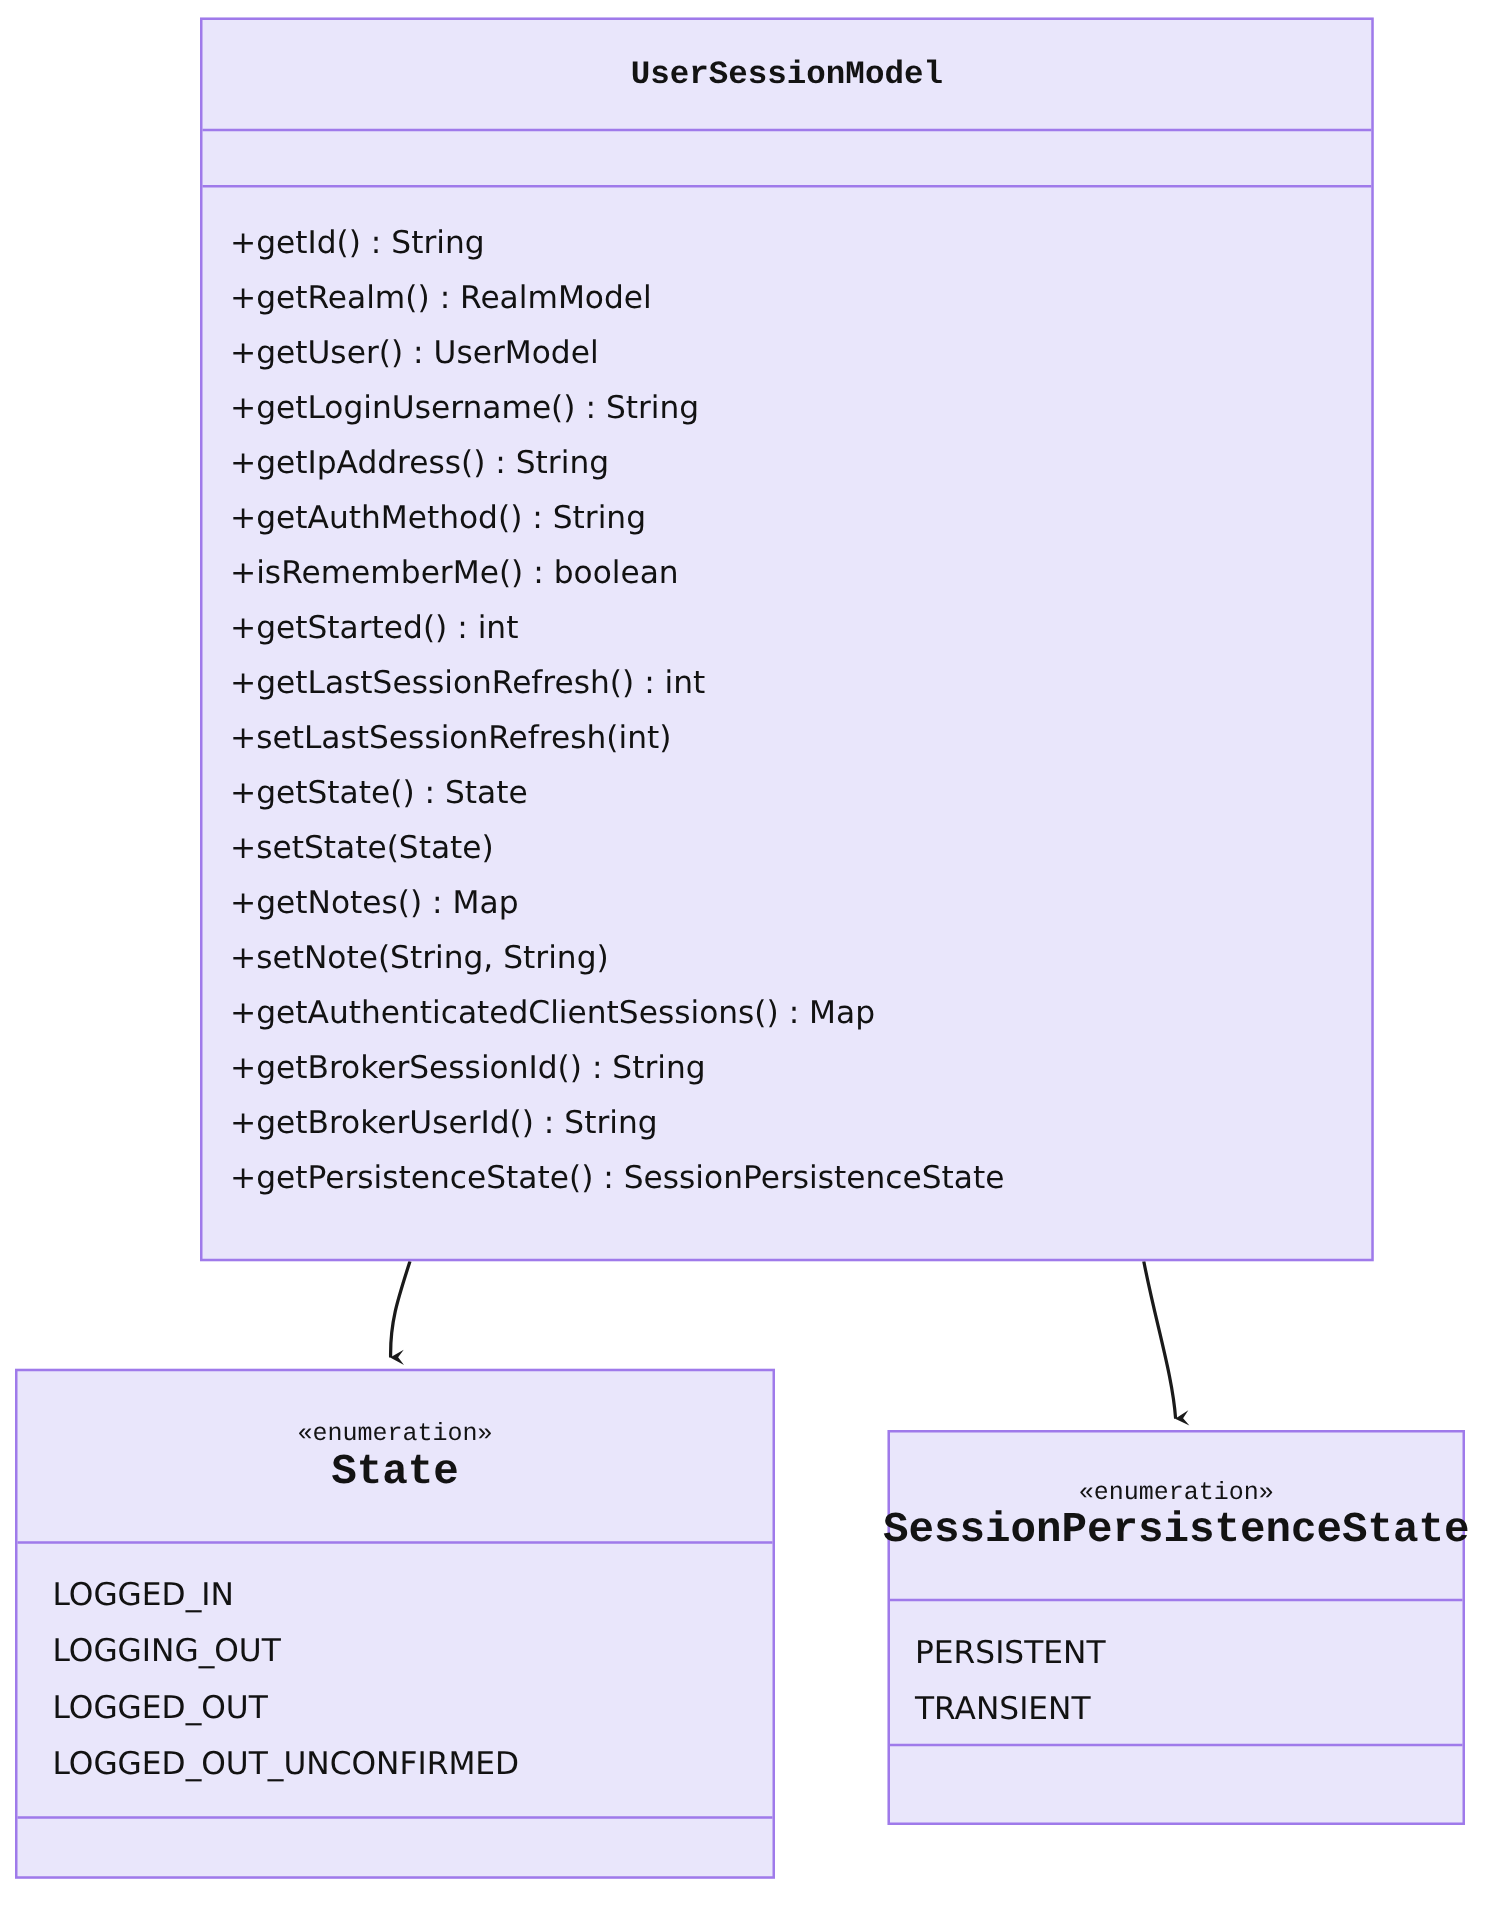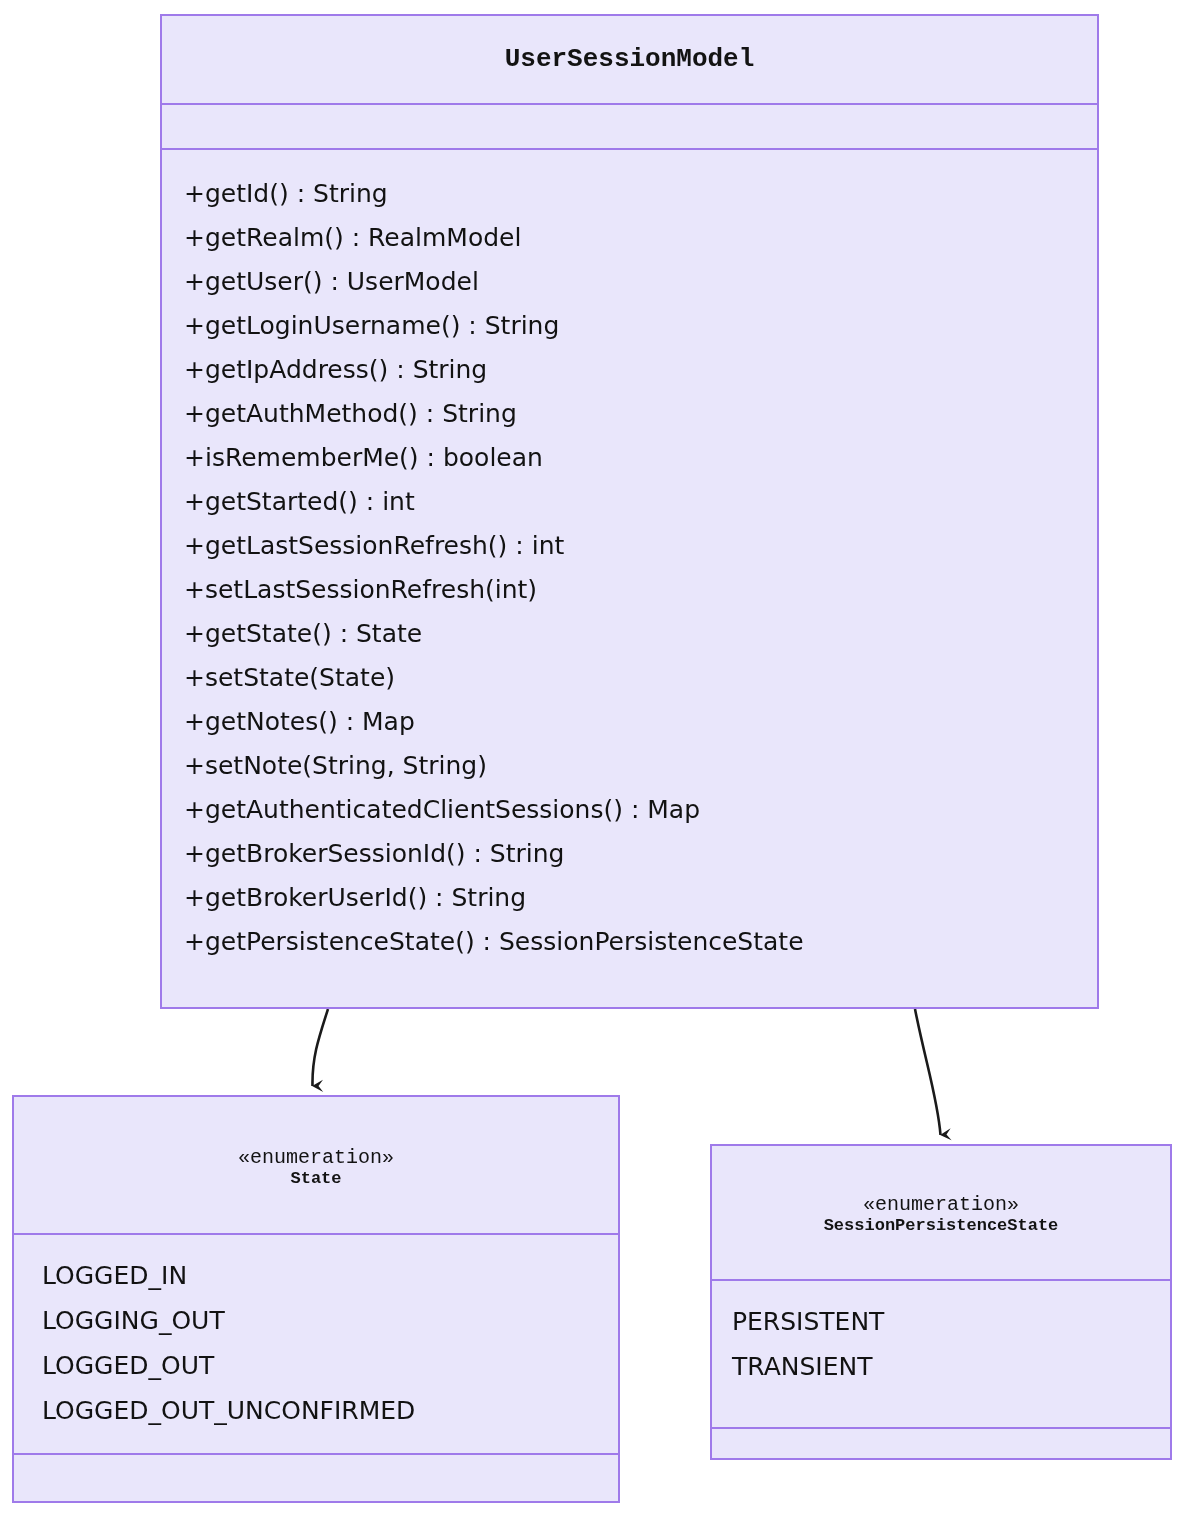--- a/index.html
+++ b/index.html
@@ -57,21 +57,21 @@
 
   .stereotype {
     font-size: 20px;
     font-weight: normal;
     color: #131313;
     line-height: 1.15;
     text-align: left;
   }
 
   .enum-title {
-    font-size: 17px;
+    font-size: 34px;
     font-weight: bold;
     color: #131313;
     line-height: 1.15;
     text-align: left;
   }
 
   .member-list {
     list-style: none;
     margin: 0;
     padding: 0;
@@ -119,21 +119,21 @@
 
   
   #box-sessionpersistencestate {
     left: 710px;
     top: 1144px;
     width: 462px;
     height: 316px;
   }
   #sps-title-compartment { height: 133px; padding-top: 4px; }
   #sps-values-compartment {
-    height: 148px;
+    height: 116px;
     padding: 18px 0 0 20px;
   }
   #sps-ops-compartment { flex: 1 1 auto; }
 
   #connectors {
     position: absolute;
     left: 0;
     top: 0;
     width: 1200px;
     height: 1537px;

